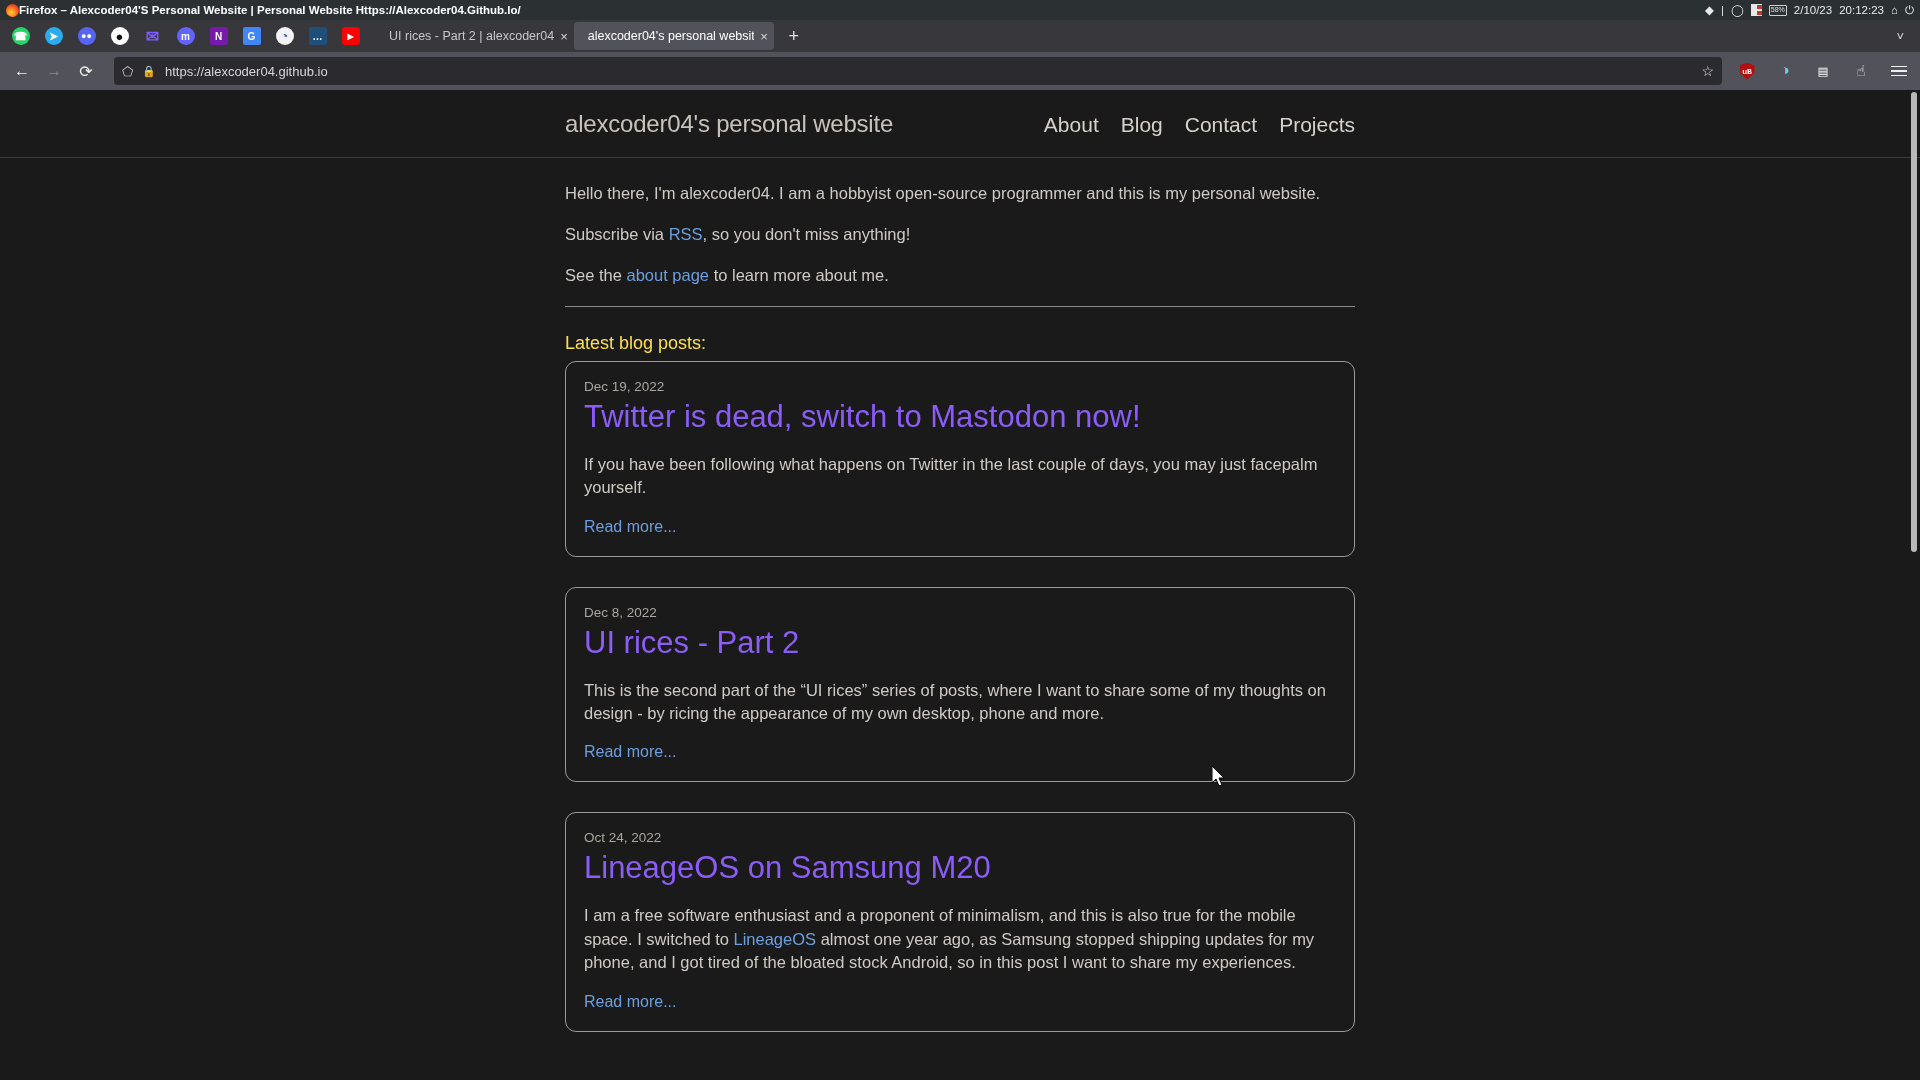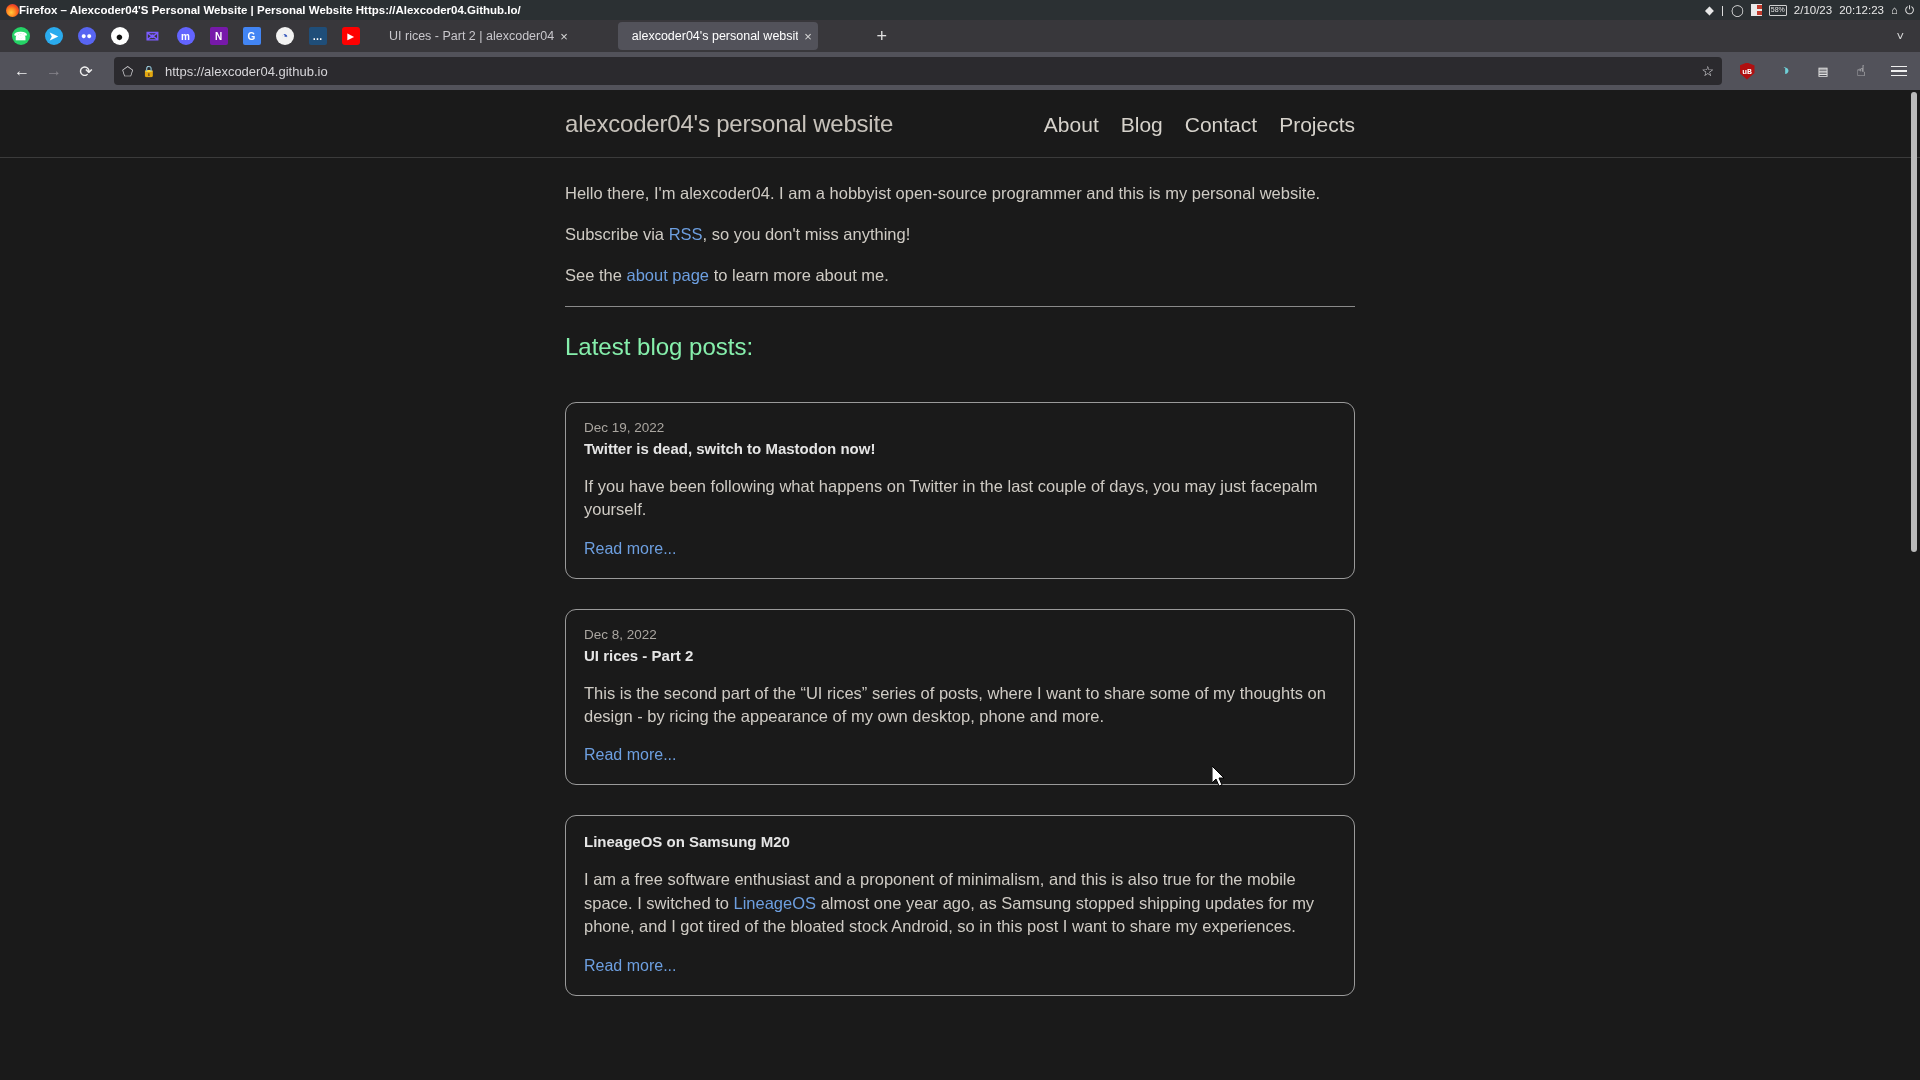--- a/index.html
+++ b/index.html
@@ -58,21 +58,21 @@
   .quick-icons { display: flex; align-items: center; gap: 0px; flex: none; }
   .qi {
     width: 33px; height: 28px;
     display: flex; align-items: center; justify-content: center;
   }
   .qi-g {
     width: 18px; height: 18px; border-radius: 50%;
     display: flex; align-items: center; justify-content: center;
     font-size: 11px; color: #fff; font-weight: bold;
   }
-  .tabs { display: flex; align-items: center; margin-left: 8px; gap: 44px; }
+  .tabs { display: flex; align-items: center; margin-left: 8px; }
   .tab {
     height: 28px; max-width: 200px; min-width: 150px;
     display: flex; align-items: center;
     padding: 0 6px 0 14px;
     border-radius: 4px;
     color: #c9c7cc; font-size: 12.5px;
     white-space: nowrap; overflow: hidden;
   }
   .tab.active { background: #52525a; color: #ffffff; }
   .tab-label { overflow: hidden; text-overflow: clip; flex: 1; }
@@ -159,34 +159,34 @@
   .intro p {
     color: #cfcbc4; font-size: 16.5px; line-height: 1.45;
     margin-bottom: 17px;
   }
   .intro a, .card-body a { color: #6d9fe0; text-decoration: none; }
   .divider {
     border: 0; border-top: 1.5px solid #8a8a8a;
     margin: 18px 0 26px 0;
   }
   .section-title {
-    color: #86efac; font-size: 24px; font-weight: 400;
-    margin-bottom: 41px;
+    color: #fde047; font-size: 18px; font-weight: 400;
+    margin-bottom: 7px;
   }
 
   .card {
     border: 1px solid #9a9a9a;
     border-radius: 11px;
     padding: 17px 18px 20px 18px;
     margin-bottom: 30px;
     background: #1a1a1a;
   }
   .card-date { color: #aaa6a0; font-size: 13.5px; margin-bottom: 5px; }
   .card-title {
-    color: #e5e5e5; font-size: 15px; font-weight: 700;
+    color: #8b5cf6; font-size: 31px; font-weight: 400;
     margin-bottom: 18px; display: block; text-decoration: none;
   }
   .card-body {
     color: #cfcbc4; font-size: 16.5px; line-height: 1.42;
     margin-bottom: 18px;
   }
   .card-more { color: #6d9fe0; font-size: 16px; text-decoration: none; }
 
   
   .scrollbar {
@@ -347,20 +347,21 @@
       </div>
 
       <div class="card">
         <div class="card-date">Dec 8, 2022</div>
         <a href="#" class="card-title">UI rices - Part 2</a>
         <div class="card-body">This is the second part of the “UI rices” series of posts, where I want to share some of my thoughts on design - by ricing the appearance of my own desktop, phone and more.</div>
         <a href="#" class="card-more">Read more...</a>
       </div>
 
       <div class="card">
+        <div class="card-date">Oct 24, 2022</div>
         <a href="#" class="card-title">LineageOS on Samsung M20</a>
         <div class="card-body"><span>I am a free software enthusiast and a proponent of minimalism, and this is also true for the mobile space. I switched to </span><a href="#">LineageOS</a><span> almost one year ago, as Samsung stopped shipping updates for my phone, and I got tired of the bloated stock Android, so in this post I want to share my experiences.</span></div>
         <a href="#" class="card-more">Read more...</a>
       </div>
     </div>
   </div>
 
   <div class="scrollbar">
     <div class="scroll-thumb"></div>
   </div>

